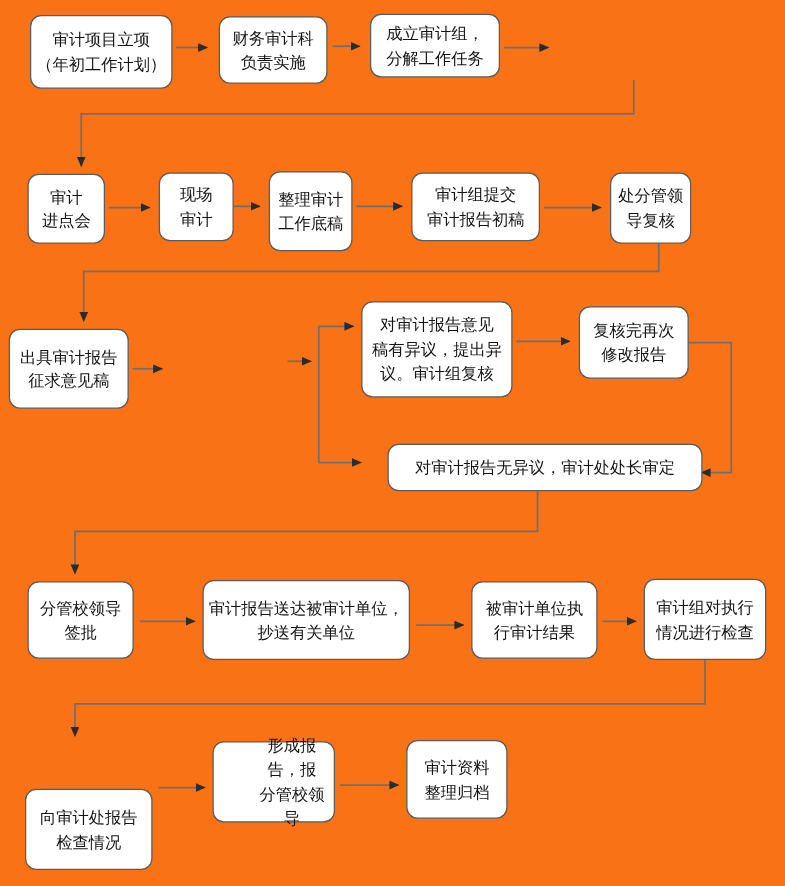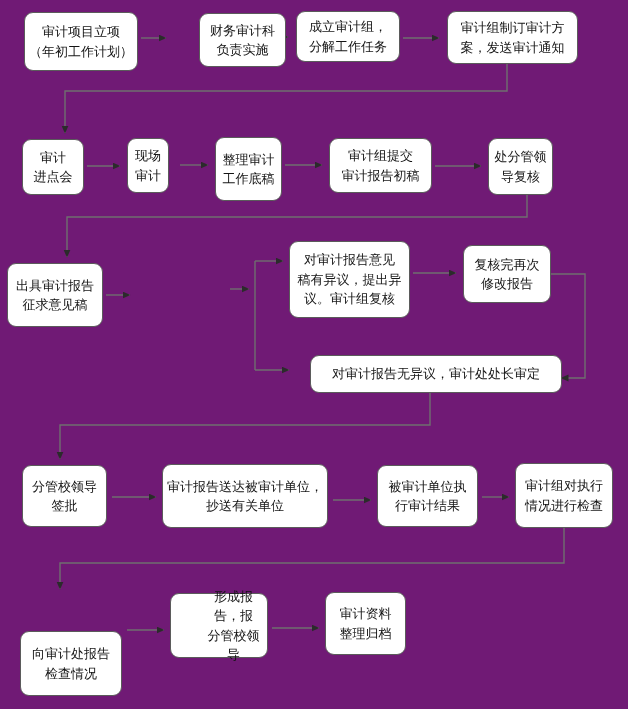--- a/index.html
+++ b/index.html
@@ -4,21 +4,21 @@
 <style>
   html, body {
     margin: 0;
     padding: 0;
     background: #ffffff;
   }
   .canvas {
     position: relative;
     width: 628px;
     height: 709px;
-    background: #701a75;
+    background: #f97316;
     font-family: "Liberation Sans", sans-serif;
     overflow: hidden;
   }
   .connectors {
     position: absolute;
     left: 0;
     top: 0;
     width: 628px;
     height: 709px;
   }
@@ -72,30 +72,28 @@
       <path d="M333,500 H371" marker-end="url(#ah)"></path>
       <path d="M482,497 H509" marker-end="url(#ah)"></path>
       <path d="M564,528 V563 H60 V589" marker-end="url(#ah)"></path>
       <path d="M127,630 H164" marker-end="url(#ah)"></path>
       <path d="M272,628 H319" marker-end="url(#ah)"></path>
     </g>
   </svg>
 
   <div class="node" style="left:24px;  top:12px;  width:114px; height:59px;">审计项目立项
 （年初工作计划）</div>
-  <div class="node" style="left:175px; top:13px;  width:87px;  height:54px;margin-left:24px;">财务审计科
+  <div class="node" style="left:175px; top:13px;  width:87px;  height:54px;">财务审计科
 负责实施</div>
   <div class="node" style="left:296px; top:11px;  width:104px; height:51px;">成立审计组，
 分解工作任务</div>
-  <div class="node" style="left:447px; top:11px;  width:131px; height:53px;">审计组制订审计方
-案，发送审计通知</div>
 
   <div class="node" style="left:22px;  top:139px; width:62px;  height:56px;">审计
 进点会</div>
-  <div class="node" style="left:127px; top:138px; width:42px;  height:55px;">现场
+  <div class="node" style="left:127px; top:138px; width:60px;  height:55px;">现场
 审计</div>
   <div class="node" style="left:215px; top:137px; width:67px;  height:64px;">整理审计
 工作底稿</div>
   <div class="node" style="left:329px; top:138px; width:103px; height:55px;">审计组提交
 审计报告初稿</div>
   <div class="node" style="left:488px; top:138px; width:65px;  height:57px;">处分管领
 导复核</div>
 
   <div class="node" style="left:7px;   top:263px; width:96px;  height:64px;">出具审计报告
 征求意见稿</div>

